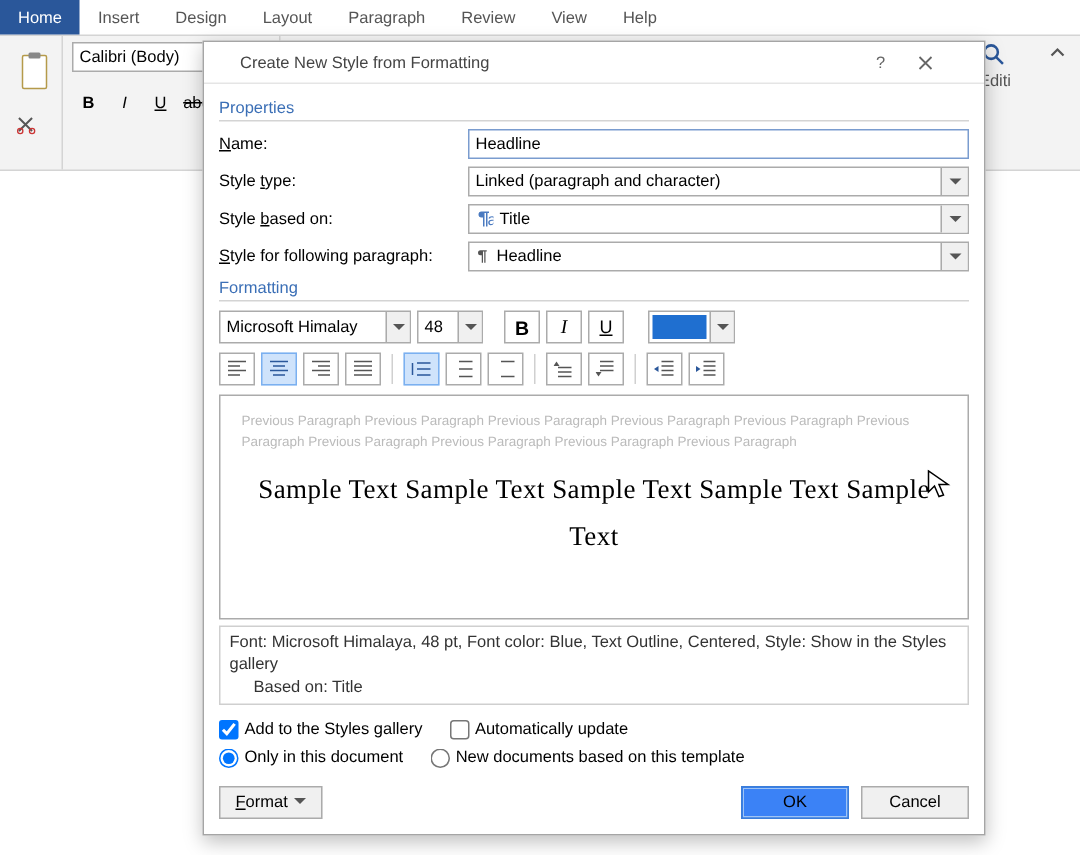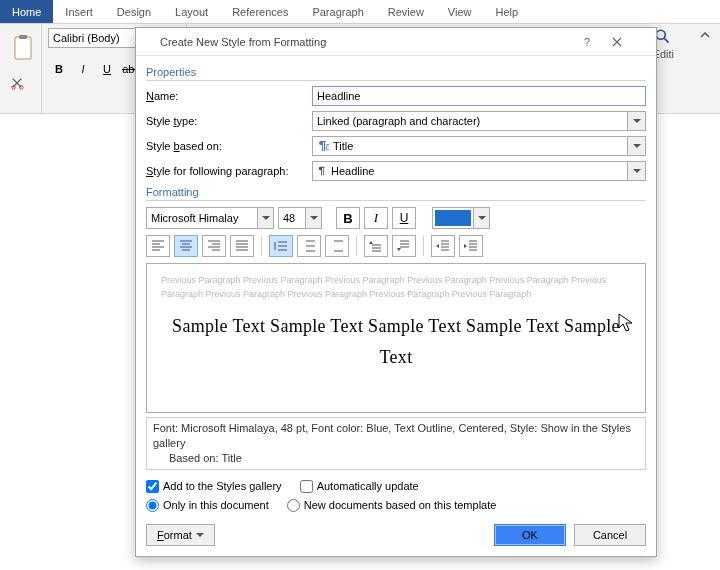--- a/index.html
+++ b/index.html
@@ -72,21 +72,20 @@
   .cursor { position:absolute; pointer-events:none; }
 </style>
 </head>
 <body>
 
 <div class="ribbon-tabs">
   <div class="ribbon-tab active">Home</div>
   <div class="ribbon-tab">Insert</div>
   <div class="ribbon-tab">Design</div>
   <div class="ribbon-tab">Layout</div>
-  <div class="ribbon-tab">References</div>
   <div class="ribbon-tab">Paragraph</div>
   <div class="ribbon-tab">Review</div>
   <div class="ribbon-tab">View</div>
   <div class="ribbon-tab">Help</div>
 </div>
 
 <div class="ribbon-body">
   <div class="rb-group" style="width:42px;">
     <div class="icon-btn" style="width:34px;height:40px;">
       <svg width="22" height="28" viewBox="0 0 22 28">

